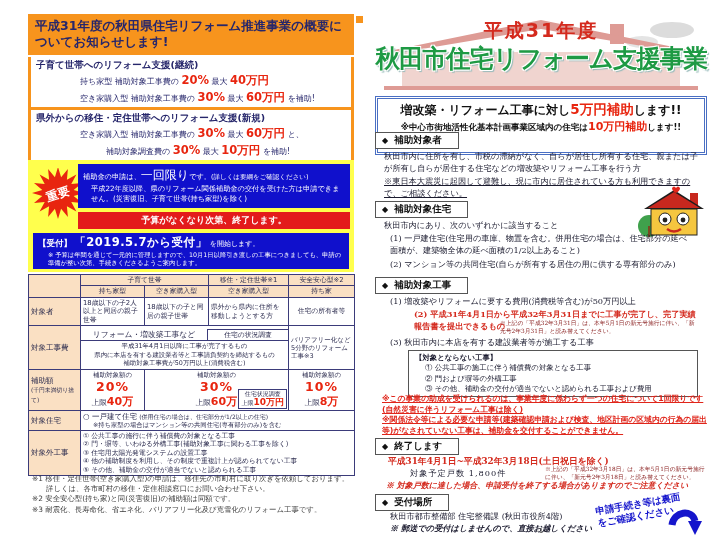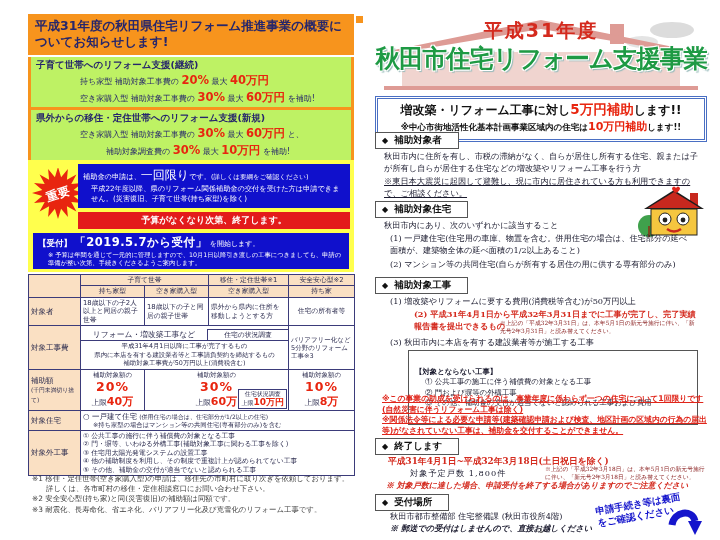--- a/index.html
+++ b/index.html
@@ -2,21 +2,21 @@
 <html><head>
 <meta charset="utf-8">
 <style>
   html,body{margin:0;padding:0;}
   body{width:720px;height:540px;background:#fff;font-family:"DejaVu Sans",sans-serif;position:relative;overflow:hidden;color:#222;}
   .abs{position:absolute;}
   
   .lh{left:28px;top:14px;width:326px;background:#F7941D;padding:4px 7px;box-sizing:border-box;}
   .lh .t{font-size:12.5px;font-weight:bold;color:#26266b;line-height:1.3;word-break:break-all;}
   .lsec-wrap{left:28px;top:57px;width:326px;background:#F7941D;padding:0 3px 3px 3px;box-sizing:border-box;display:flex;flex-direction:column;gap:3px;}
-  .lsec{background:#bef264;padding:2px 5px;color:#26266b;word-break:break-all;}
+  .lsec{background:#ffffff;padding:2px 5px;color:#26266b;word-break:break-all;}
   .lsec .st{font-size:9.5px;font-weight:bold;}
   .lsec .sr{font-size:8px;line-height:1.45;} .ind2{padding-left:44px;} .ind3{padding-left:70px;}
   .red-big{color:#E8250F;font-weight:bold;font-size:11.5px;}
   .yellow-block{left:28px;top:160px;width:326px;height:112px;background:#FFFF4D;}
   .bluebox{position:absolute;background:#1010CC;color:#fff;word-break:break-all;}
   .bb1{left:50px;top:4px;width:272px;height:44px;padding:3px 5px;box-sizing:border-box;font-size:7.2px;line-height:1.4;}
   .bb1 .big{font-size:12px;font-weight:normal;}
   .bb1 .small{font-size:6.5px;}
   .redbar{position:absolute;left:50px;top:52px;width:272px;height:17px;background:#E31B1B;color:#fff;font-size:9px;font-weight:bold;text-align:center;line-height:17px;}
   .bb2{left:5px;top:73px;width:316px;height:36px;padding:2px 5px;box-sizing:border-box;font-size:7px;line-height:1.35;}
@@ -43,33 +43,33 @@
   .hojo-sub{position:absolute;right:1px;bottom:1px;border:1px solid #3b3b7a;background:#fff;text-align:center;padding:0 2px;font-size:6px;line-height:1.2;}
   .hojo-sub .limv{font-size:9px;}
   .excl{font-size:6.8px;line-height:1.3;}
   .lfoot{left:32px;top:474px;width:322px;font-size:7.4px;color:#3c3c3c;line-height:1.3;word-break:break-all;}
   .lfoot div{padding-left:14px;text-indent:-14px;margin-bottom:1px;}
   
   .corner-sq{left:356px;top:16px;width:7px;height:7px;background:#F7941D;}
   .rtitle{left:372px;top:16px;width:338px;height:78px;}
   .rtitle .year{position:absolute;left:0;top:2px;width:100%;text-align:center;color:#D42A1E;font-size:19px;font-weight:bold;letter-spacing:2px;}
   .rtitle .main{position:absolute;left:0;top:26px;width:100%;text-align:center;color:#1E9A44;font-size:25px;font-weight:bold;letter-spacing:-1px;white-space:nowrap;text-shadow:1px 1px 0 #fff,-1px -1px 0 #fff,1px -1px 0 #fff,-1px 1px 0 #fff,2px 2px 1px #9bb;transform:scaleX(.98);}
-  .banner{left:375px;top:96px;width:332px;border:3px double #4a6fc3;box-sizing:border-box;text-align:center;padding:2px 0 5px 0;background:#fff;}
+  .banner{left:375px;top:96px;width:332px;border:3px double #4a6fc3;box-sizing:border-box;text-align:center;padding:2px 0 18px 0;background:#fff;}
   .banner .l1{font-size:12px;font-weight:bold;color:#111;}
   .banner .l1 .r{color:#E8250F;font-size:13.5px;}
   .banner .l2{font-size:8.5px;font-weight:bold;color:#111;}
   .banner .l2 .r{color:#E8250F;font-size:11px;}
   .seclabel{position:absolute;border:1px solid #555;background:#fff;font-size:9.5px;font-weight:bold;color:#111;padding:1px 16px 1px 6px;font-family:"DejaVu Serif",serif;}
   .seclabel .dia{font-size:8px;margin-right:6px;}
   .rbody{position:absolute;font-family:"DejaVu Serif",serif;font-size:8.2px;color:#1a1a2e;line-height:1.5;word-break:break-all;}
   .uline{text-decoration:underline;}
   .redtxt{color:#D42A1E;font-weight:bold;}
   .rednote{color:#E0251A;font-weight:bold;text-decoration:underline;font-size:7.8px;line-height:1.45;}
   .tinynote{font-size:5.8px;color:#8a2020;line-height:1.35;font-family:"DejaVu Serif",serif;}
-  .exclbox{position:absolute;border:1px solid #555;background:#fff;font-family:"DejaVu Serif",serif;font-size:7.4px;color:#1a1a2e;padding:16px 6px;line-height:1.4;}
+  .exclbox{position:absolute;border:1px solid #555;background:#fff;font-family:"DejaVu Serif",serif;font-size:7.4px;color:#1a1a2e;padding:2px 6px;line-height:1.4;}
   .handnote{position:absolute;color:#1515CC;font-weight:bold;font-size:9.5px;transform:rotate(-10deg);line-height:1.3;white-space:nowrap;}
   .pagenum{left:372px;top:527px;width:338px;text-align:center;font-size:7px;color:#333;}
 </style>
 </head>
 <body>
 
 <div class="abs lh">
   <div class="t">平成31年度の秋田県住宅リフォーム推進事業の概要についてお知らせします!</div>
 </div>
 

